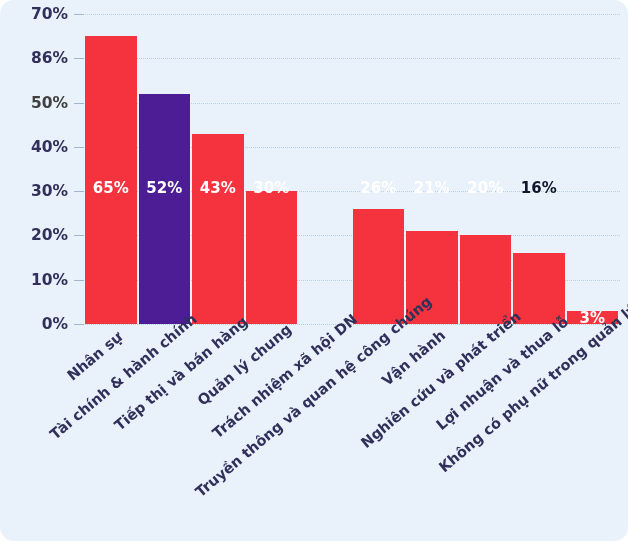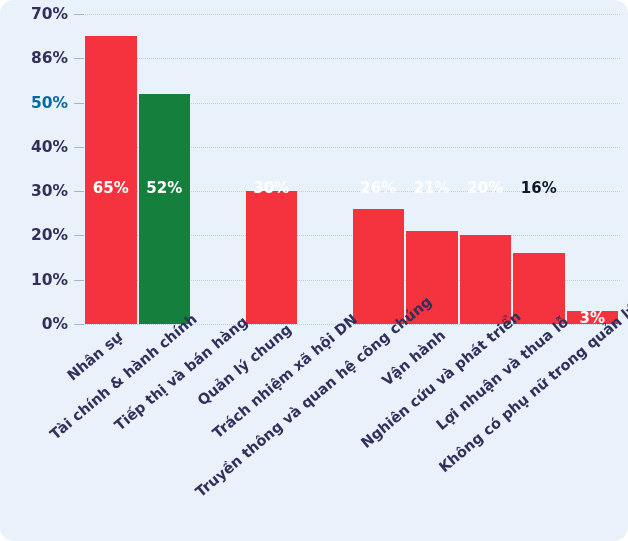--- a/index.html
+++ b/index.html
@@ -123,21 +123,21 @@
 <body>
 
 <div id="chart-card">
 
   <div id="y-axis">
       <div class="ytick-label" style="top: 324px; color: rgb(48, 48, 90);">0%</div>
       <div class="ytick-label" style="top: 279.714px; color: rgb(48, 48, 90);">10%</div>
       <div class="ytick-label" style="top: 235.429px; color: rgb(48, 48, 90);">20%</div>
       <div class="ytick-label" style="top: 191.143px; color: rgb(48, 48, 90);">30%</div>
       <div class="ytick-label" style="top: 146.857px; color: rgb(48, 48, 90);">40%</div>
-      <div class="ytick-label" style="top: 102.571px; color: #0369a1;">50%</div>
+      <div class="ytick-label" style="top: 102.571px; color: #404040;">50%</div>
       <div class="ytick-label" style="top: 58.2857px; color: rgb(48, 48, 90);">86%</div>
       <div class="ytick-label" style="top: 14px; color: rgb(48, 48, 90);">70%</div>
     </div>
 
   <div id="tick-marks">
       <div class="tick" style="top: 324px;"></div>
       <div class="tick" style="top: 279.714px;"></div>
       <div class="tick" style="top: 235.429px;"></div>
       <div class="tick" style="top: 191.143px;"></div>
       <div class="tick" style="top: 146.857px;"></div>
@@ -151,22 +151,25 @@
       <div class="gridline" style="top: 265.714px; border-top-color: rgb(185, 207, 228);"></div>
       <div class="gridline" style="top: 221.429px; border-top-color: rgb(185, 207, 228);"></div>
       <div class="gridline" style="top: 177.143px; border-top-color: rgb(185, 207, 228);"></div>
       <div class="gridline" style="top: 132.857px; border-top-color: rgb(185, 207, 228);"></div>
       <div class="gridline" style="top: 88.5714px; border-top-color: rgb(185, 207, 228);"></div>
       <div class="gridline" style="top: 44.2857px; border-top-color: rgb(185, 207, 228);"></div>
       <div class="gridline" style="top: 0px; border-top-color: rgb(185, 207, 228);"></div>
       <div class="bar" title="Nhân sự: 65%" style="left: 0px; width: 51.5px; height: 287.857px; background: rgb(245, 51, 63);">
         <div class="bar-value inside" style="top: 142.857px; color: rgb(255, 255, 255);">65%</div>
       </div>
-      <div class="bar" title="Tài chính &amp; hành chính: 52%" style="left: 53.5px; width: 51.5px; height: 230.286px; background: #15803d;">
+      <div class="bar" title="Tài chính &amp; hành chính: 52%" style="left: 53.5px; width: 51.5px; height: 230.286px; background: #4c1d95;">
         <div class="bar-value inside" style="top: 85.2857px; color: rgb(255, 255, 255);">52%</div>
+      </div>
+      <div class="bar" title="Tiếp thị và bán hàng: 43%" style="left: 107px; width: 51.5px; height: 190.429px; background: rgb(245, 51, 63);">
+        <div class="bar-value inside" style="top: 45.4286px; color: rgb(255, 255, 255);">43%</div>
       </div>
       <div class="bar" title="Quản lý chung: 30%" style="left: 160.5px; width: 51.5px; height: 132.857px; background: rgb(245, 51, 63);">
         <div class="bar-value inside" style="top: -12.1429px; color: rgb(255, 255, 255);">30%</div>
       </div>
       <div class="bar" title="Truyền thông và quan hệ công chúng: 26%" style="left: 267.5px; width: 51.5px; height: 115.143px; background: rgb(245, 51, 63);">
         <div class="bar-value inside" style="top: -29.8571px; color: rgb(255, 255, 255);">26%</div>
       </div>
       <div class="bar" title="Vận hành: 21%" style="left: 321px; width: 51.5px; height: 93px; background: rgb(245, 51, 63);">
         <div class="bar-value inside" style="top: -52px; color: rgb(255, 255, 255);">21%</div>
       </div>

